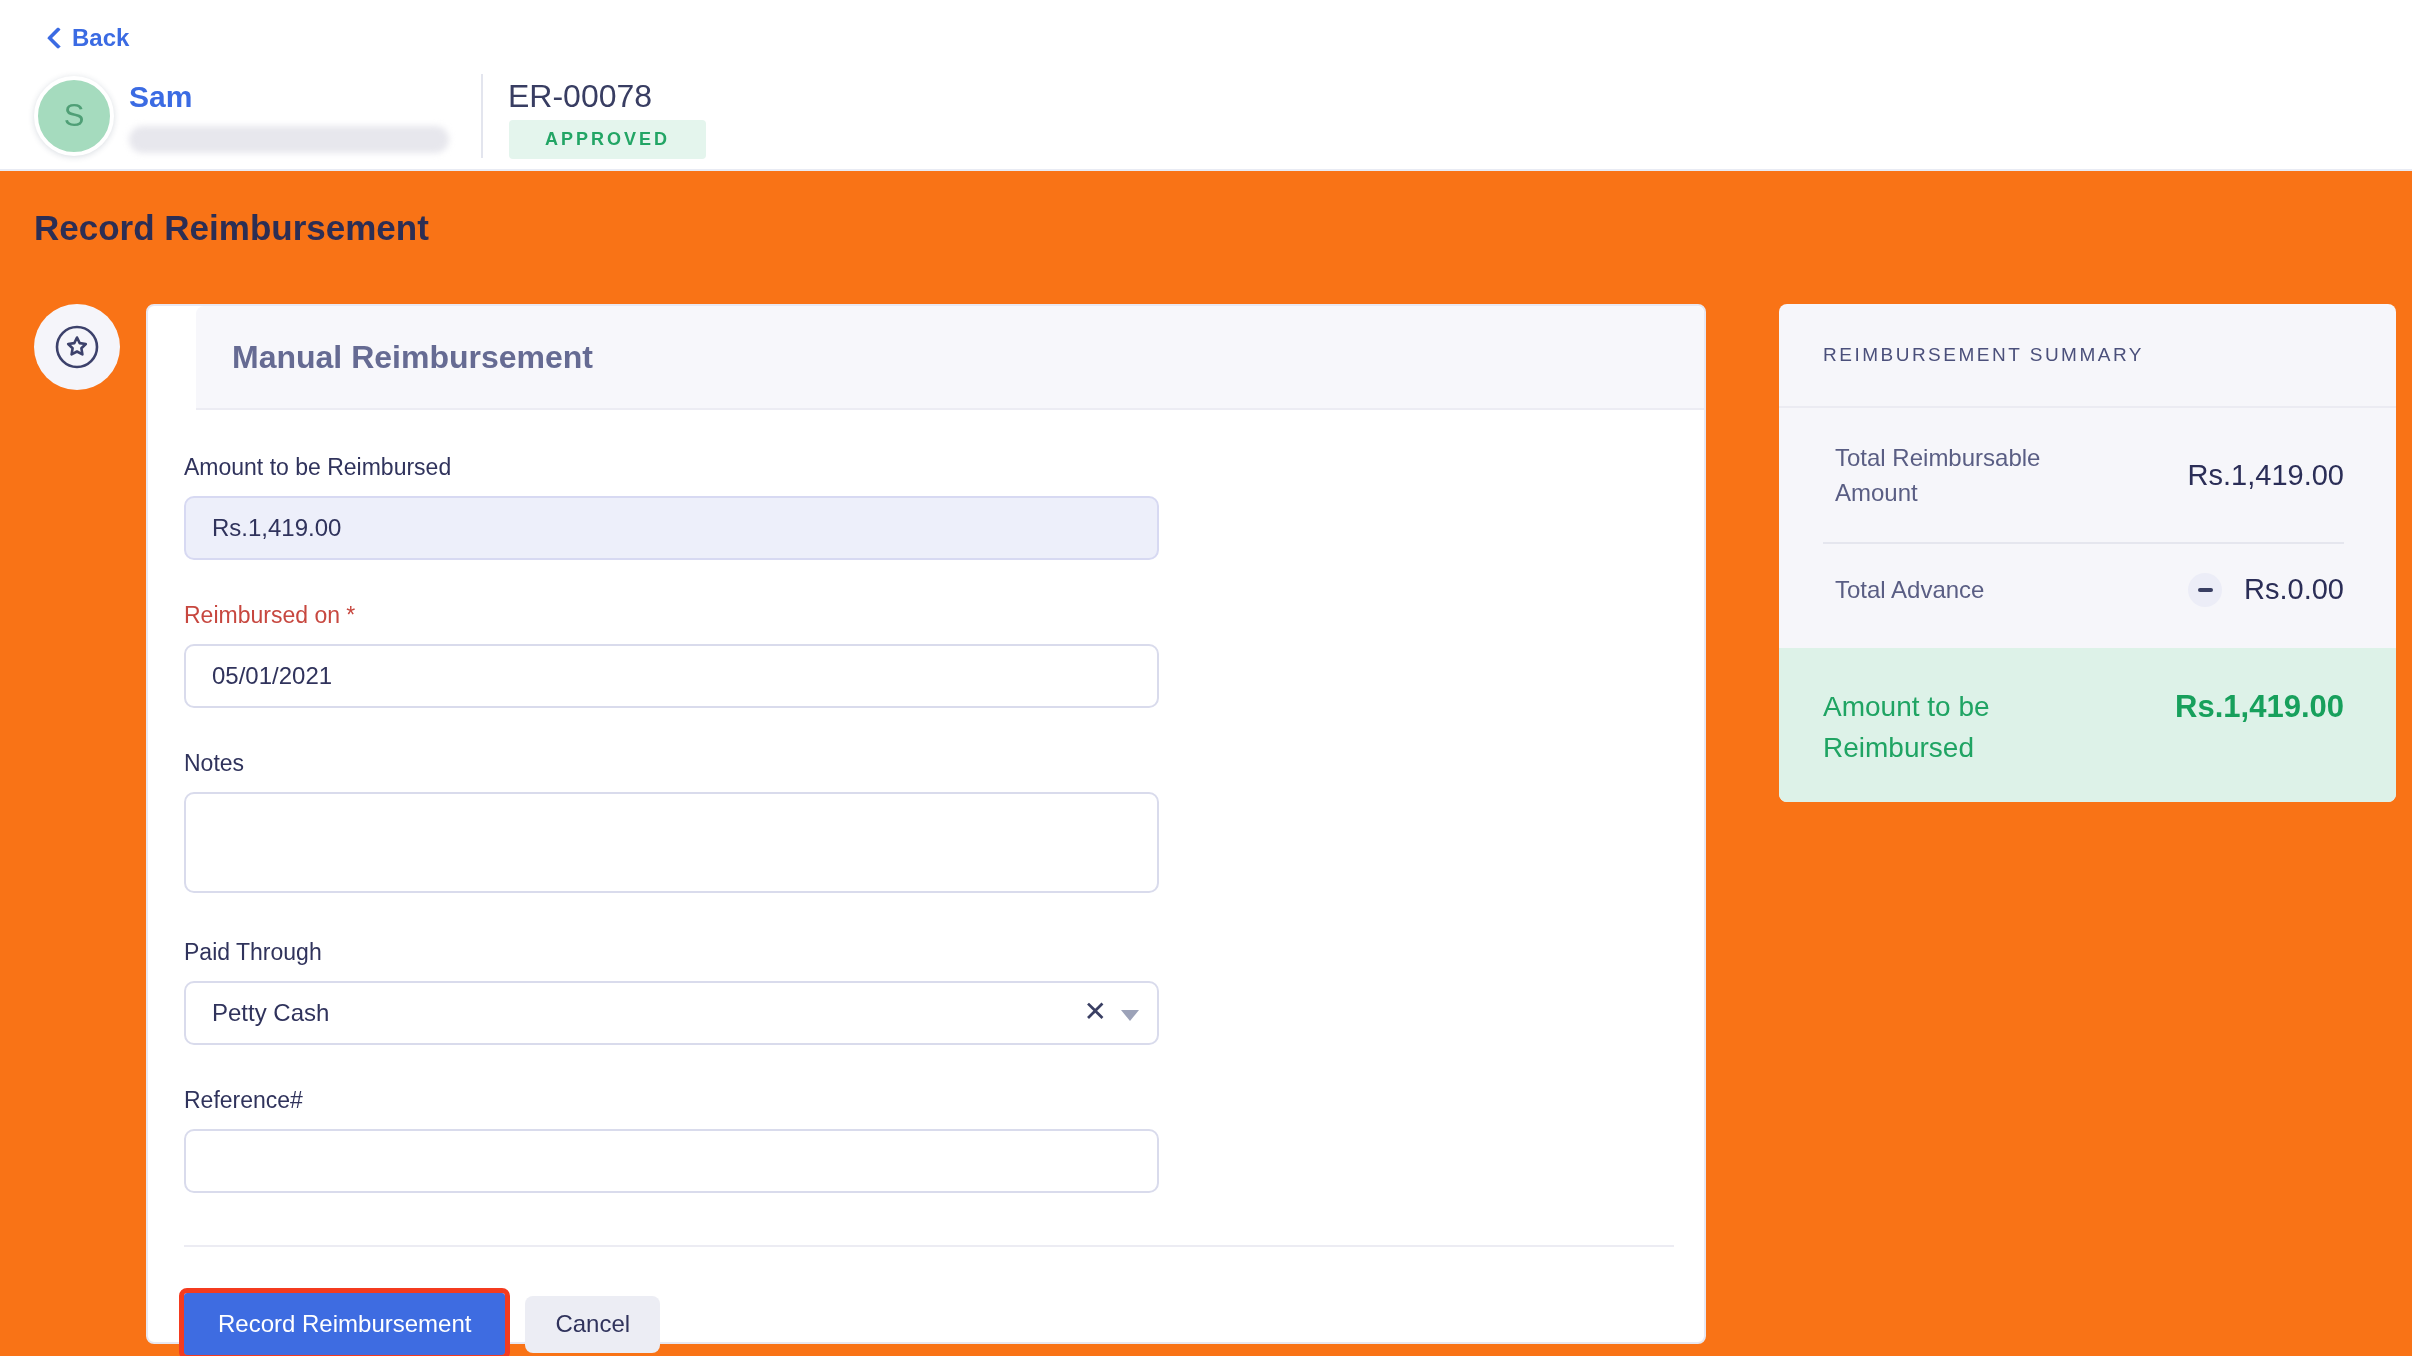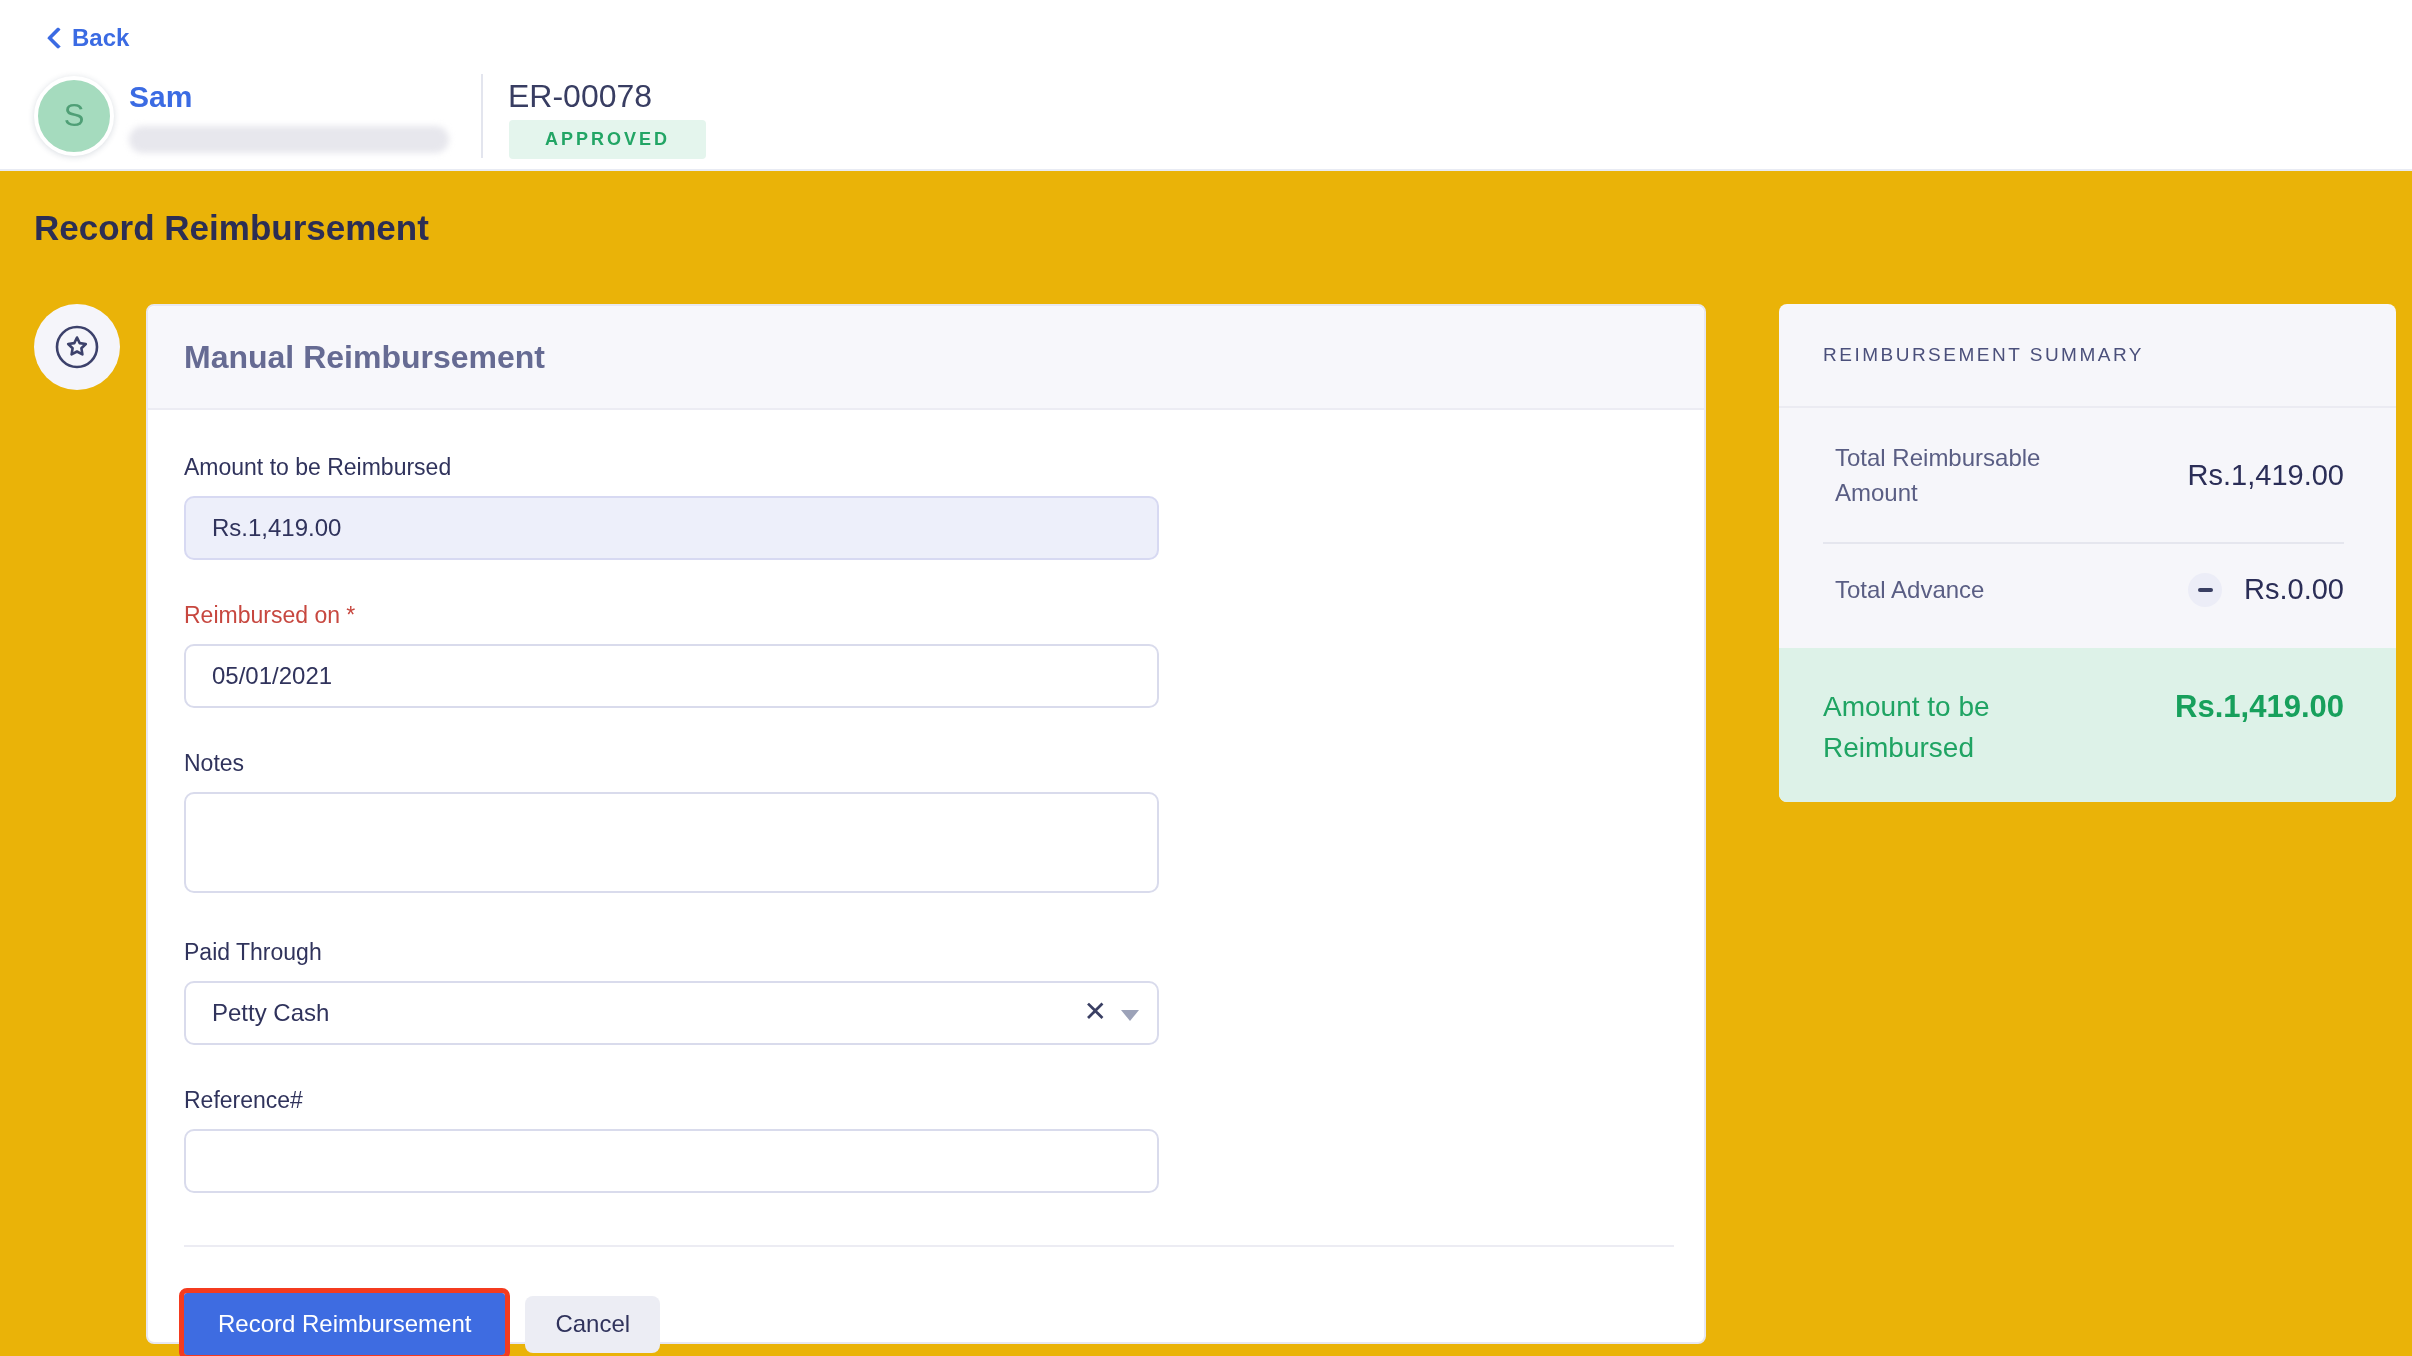--- a/index.html
+++ b/index.html
@@ -1,18 +1,18 @@
 <!DOCTYPE html>
 <html><head>
 <meta charset="utf-8">
 <style>
   * { margin:0; padding:0; box-sizing:border-box; }
   html,body { width:2412px; height:1356px; background:#ffffff;
               font-family:"Liberation Sans", sans-serif; }
-  #page { position:relative; width:2412px; height:1356px; background:#eab308; overflow:hidden; }
+  #page { position:relative; width:2412px; height:1356px; background:#f97316; overflow:hidden; }
 
   
   .topbar { position:absolute; left:0; top:0; width:2412px; height:171px;
             background:#fff; border-bottom:2px solid #E8EBF4; }
   .back-link { position:absolute; left:50px; top:24px; display:flex; align-items:center; gap:6px;
                color:#3B6BE3; font-size:24px; font-weight:700; cursor:pointer; }
   .back-chevron { width:16px; height:16px; border-left:4px solid #3B6BE3; border-bottom:4px solid #3B6BE3;
                   transform:rotate(45deg); border-radius:2px; }
   .avatar { position:absolute; left:34px; top:76px; width:80px; height:80px; border-radius:50%;
             background:#A5DBBE; border:4px solid #fff; box-shadow:0 1px 6px rgba(40,60,90,.18);
@@ -30,21 +30,21 @@
   .page-title { position:absolute; left:34px; top:208px; color:#2C2E54; font-size:35px; font-weight:700; }
 
   
   .star-bubble { position:absolute; left:34px; top:304px; width:86px; height:86px; border-radius:50%;
                  background:#F5F5FA; display:flex; align-items:center; justify-content:center; }
 
   
   .card { position:absolute; left:146px; top:304px; width:1560px; height:1040px;
           background:#fff; border:2px solid #E8E8F1; border-radius:8px; }
   .card-header { height:104px; background:#F7F7FB; border-bottom:2px solid #ECECF3;
-                 border-radius:8px 8px 0 0; display:flex; align-items:center; padding-left:36px; }
+                 border-radius:8px 8px 0 0; display:flex; align-items:center; padding-left:36px;margin-left:48px; }
   .card-title { color:#666B93; font-size:32px; font-weight:600; }
   .card-body { padding:44px 0 0 36px; }
 
   .field { margin-bottom:42px; width:975px; }
   .field-label { display:block; color:#30335C; font-size:23px; margin-bottom:15px; }
   .field-label.required { color:#C7473F; }
   .text-input { width:975px; height:64px; border:2px solid #D9DBEC; border-radius:10px;
                 background:#fff; font-family:"Liberation Sans",sans-serif;
                 font-size:24px; color:#30335C; padding:0 26px; outline:none; }
   .text-input.readonly { background:#EDEFFA; border-color:#D7D9F2; }

